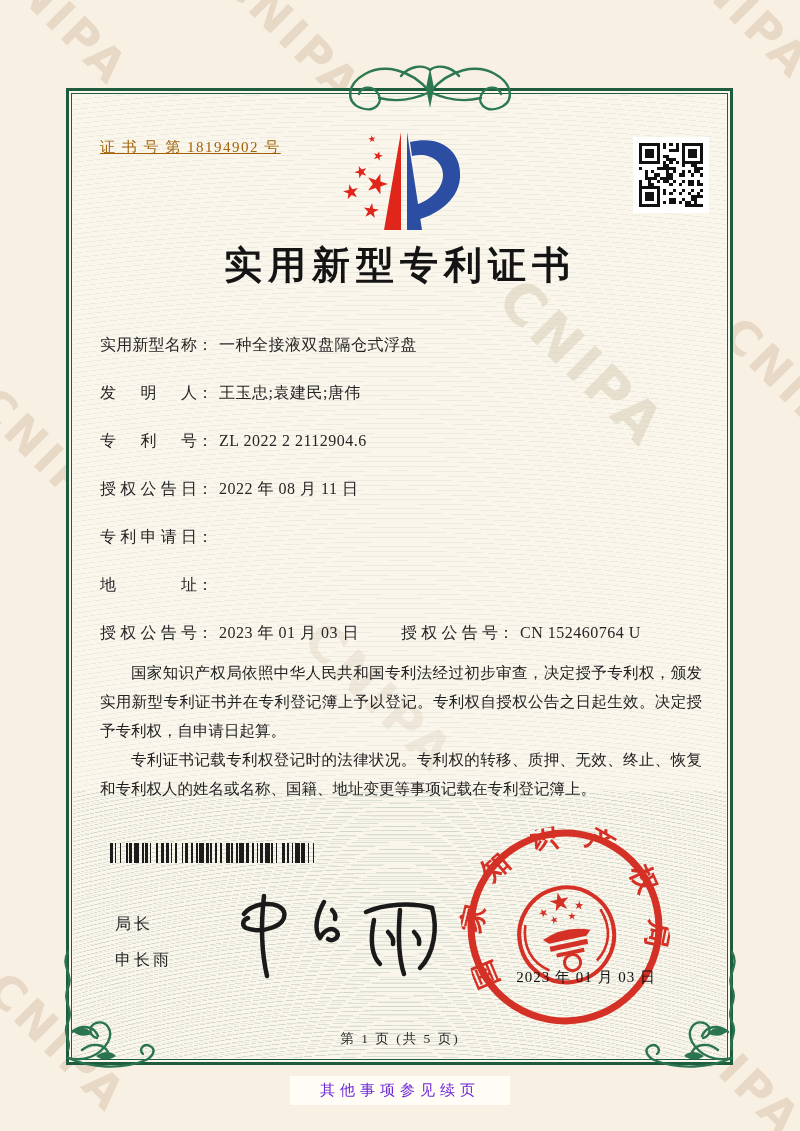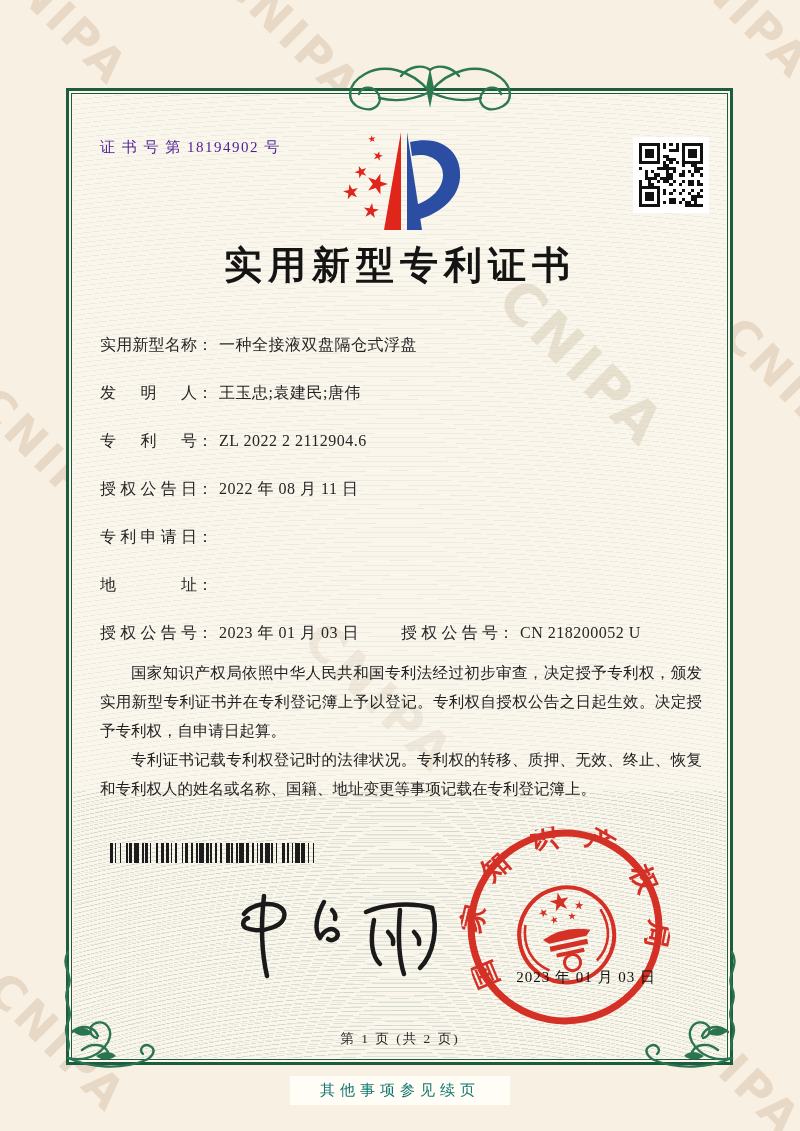--- a/index.html
+++ b/index.html
@@ -43,21 +43,21 @@
     position:absolute;left:4px;right:4px;top:700px;bottom:4px;
     background:repeating-radial-gradient(ellipse 1700px 1300px at 50% 320%,
       rgba(130,160,140,0.26) 0 1px, rgba(0,0,0,0) 1px 5px);
   }
   
   .ornament{position:absolute;z-index:3;}
   
   .content{position:absolute;inset:0;z-index:2;}
   .cert-no{
     position:absolute;left:100px;top:138px;
-    font-size:15px;letter-spacing:1.5px;color:#4c1d95;
+    font-size:15px;letter-spacing:1.5px;color:#a16207;text-decoration:underline;
   }
   .logo{position:absolute;left:330px;top:126px;width:152px;height:112px;}
   .qr{
     position:absolute;left:633px;top:137px;width:76px;height:76px;
     background:#ffffff;display:grid;
     grid-template-columns:repeat(21,1fr);grid-template-rows:repeat(21,1fr);
     padding:6px;box-sizing:border-box;
   }
   .qr i{display:block;}
   .qr i.on{background:#111;}
@@ -90,21 +90,21 @@
     position:absolute;left:498px;top:968px;width:176px;text-align:center;
     font-size:15px;color:#101010;letter-spacing:1px;z-index:3;
   }
   .page-indicator{
     position:absolute;left:0;right:0;top:1030px;text-align:center;
     font-size:13.5px;letter-spacing:2px;color:#2a2a2a;
   }
   .continuation{
     position:absolute;left:50%;top:1076px;transform:translateX(-50%);
     background:#fffdf6;padding:5px 30px;
-    font-size:15px;letter-spacing:5px;color:#0f766e;z-index:4;white-space:nowrap;
+    font-size:15px;letter-spacing:5px;color:#6d28d9;z-index:4;white-space:nowrap;
   }
 </style>
 </head>
 <body>
 
 <div class="page">
 
   <span class="wm wm-out" style="left:-28px;top:-12px">CNIPA</span>
   <span class="wm wm-out" style="left:205px;top:6px">CNIPA</span>
   <span class="wm wm-out" style="left:655px;top:-18px">CNIPA</span>
@@ -654,32 +654,36 @@
         <span class="lbl">地址</span>
           <span class="colon">：</span>
       </div>
       <div class="row">
         <span class="lbl">授权公告号</span>
           <span class="colon">：</span>
         <span class="val">2023 年 01 月 03 日</span>
         <span class="pair2">
           <span class="lbl">授权公告号</span>
             <span class="colon">：</span>
-          <span class="val">CN 218200052 U</span>
+          <span class="val">CN 152460764 U</span>
         </span>
       </div>
     </div>
 
     <div class="paras">
       <p>国家知识产权局依照中华人民共和国专利法经过初步审查，决定授予专利权，颁发实用新型专利证书并在专利登记簿上予以登记。专利权自授权公告之日起生效。决定授予专利权，自申请日起算。</p>
       <p>专利证书记载专利权登记时的法律状况。专利权的转移、质押、无效、终止、恢复和专利权人的姓名或名称、国籍、地址变更等事项记载在专利登记簿上。</p>
     </div>
 
     <div class="barcode"><b style="width: 3.2px;"></b><s style="width: 1.6px;"></s><b style="width: 1.6px;"></b><s style="width: 3.2px;"></s><b style="width: 1.6px;"></b><s style="width: 4.8px;"></s><b style="width: 1.6px;"></b><s style="width: 1.6px;"></s><b style="width: 3.2px;"></b><s style="width: 1.6px;"></s><b style="width: 4.8px;"></b><s style="width: 3.2px;"></s><b style="width: 1.6px;"></b><s style="width: 1.6px;"></s><b style="width: 3.2px;"></b><s style="width: 1.6px;"></s><b style="width: 1.6px;"></b><s style="width: 4.8px;"></s><b style="width: 1.6px;"></b><s style="width: 3.2px;"></s><b style="width: 3.2px;"></b><s style="width: 1.6px;"></s><b style="width: 3.2px;"></b><s style="width: 1.6px;"></s><b style="width: 1.6px;"></b><s style="width: 3.2px;"></s><b style="width: 1.6px;"></b><s style="width: 4.8px;"></s><b style="width: 1.6px;"></b><s style="width: 1.6px;"></s><b style="width: 3.2px;"></b><s style="width: 3.2px;"></s><b style="width: 1.6px;"></b><s style="width: 3.2px;"></s><b style="width: 1.6px;"></b><s style="width: 1.6px;"></s><b style="width: 4.8px;"></b><s style="width: 1.6px;"></s><b style="width: 3.2px;"></b><s style="width: 1.6px;"></s><b style="width: 1.6px;"></b><s style="width: 3.2px;"></s><b style="width: 1.6px;"></b><s style="width: 3.2px;"></s><b style="width: 1.6px;"></b><s style="width: 4.8px;"></s><b style="width: 3.2px;"></b><s style="width: 1.6px;"></s><b style="width: 1.6px;"></b><s style="width: 3.2px;"></s><b style="width: 1.6px;"></b><s style="width: 1.6px;"></s><b style="width: 4.8px;"></b><s style="width: 1.6px;"></s><b style="width: 3.2px;"></b><s style="width: 3.2px;"></s><b style="width: 1.6px;"></b><s style="width: 3.2px;"></s><b style="width: 1.6px;"></b><s style="width: 1.6px;"></s><b style="width: 3.2px;"></b><s style="width: 1.6px;"></s><b style="width: 4.8px;"></b><s style="width: 1.6px;"></s><b style="width: 1.6px;"></b><s style="width: 3.2px;"></s><b style="width: 1.6px;"></b><s style="width: 4.8px;"></s><b style="width: 3.2px;"></b><s style="width: 1.6px;"></s><b style="width: 1.6px;"></b><s style="width: 3.2px;"></s><b style="width: 1.6px;"></b><s style="width: 1.6px;"></s><b style="width: 4.8px;"></b><s style="width: 1.6px;"></s><b style="width: 3.2px;"></b><s style="width: 3.2px;"></s><b style="width: 1.6px;"></b><s style="width: 3.2px;"></s><b style="width: 1.6px;"></b><s style="width: 1.6px;"></s></div>
 
+    <div class="signer">
+      <div>局长</div>
+      <div>申长雨</div>
+    </div>
 
     <svg class="signature" width="215" height="100" viewBox="0 0 215 100">
       <g stroke="#1a1a1a" stroke-width="4.5" fill="none" stroke-linecap="round" stroke-linejoin="round">
         <path d="M36,12 C33,38 33,66 39,92"></path>
         <path d="M16,30 C24,18 52,16 56,28 C60,42 34,50 18,44 C14,42 14,36 20,34"></path>
         <path d="M96,18 C88,32 86,46 92,54 C96,46 104,42 109,48 C112,54 104,58 100,55"></path>
         <path d="M104,26 C107,29 108,32 107,35"></path>
         <path d="M138,28 C156,20 184,18 204,24"></path>
         <path d="M146,36 C142,56 144,72 152,80"></path>
         <path d="M172,26 C170,50 170,72 176,90"></path>
@@ -710,18 +714,18 @@
         <rect x="-19" y="8" width="38" height="5" stroke="none"></rect>
         <rect x="-14" y="16" width="28" height="4" stroke="none"></rect>
         <circle cx="0" cy="28" r="8" fill="none" stroke-width="3"></circle>
         <path d="M-38,-18 C-45,2 -40,20 -24,31" fill="none" stroke-width="2.6"></path>
         <path d="M38,-18 C45,2 40,20 24,31" fill="none" stroke-width="2.6"></path>
       </g>
     </svg>
 
     <div class="seal-date">2023 年 01 月 03 日</div>
 
-    <div class="page-indicator">第 1 页 (共 2 页)</div>
+    <div class="page-indicator">第 1 页 (共 5 页)</div>
 
     <div class="continuation">其他事项参见续页</div>
 
   </div>
 </div>
 
 </body></html>

